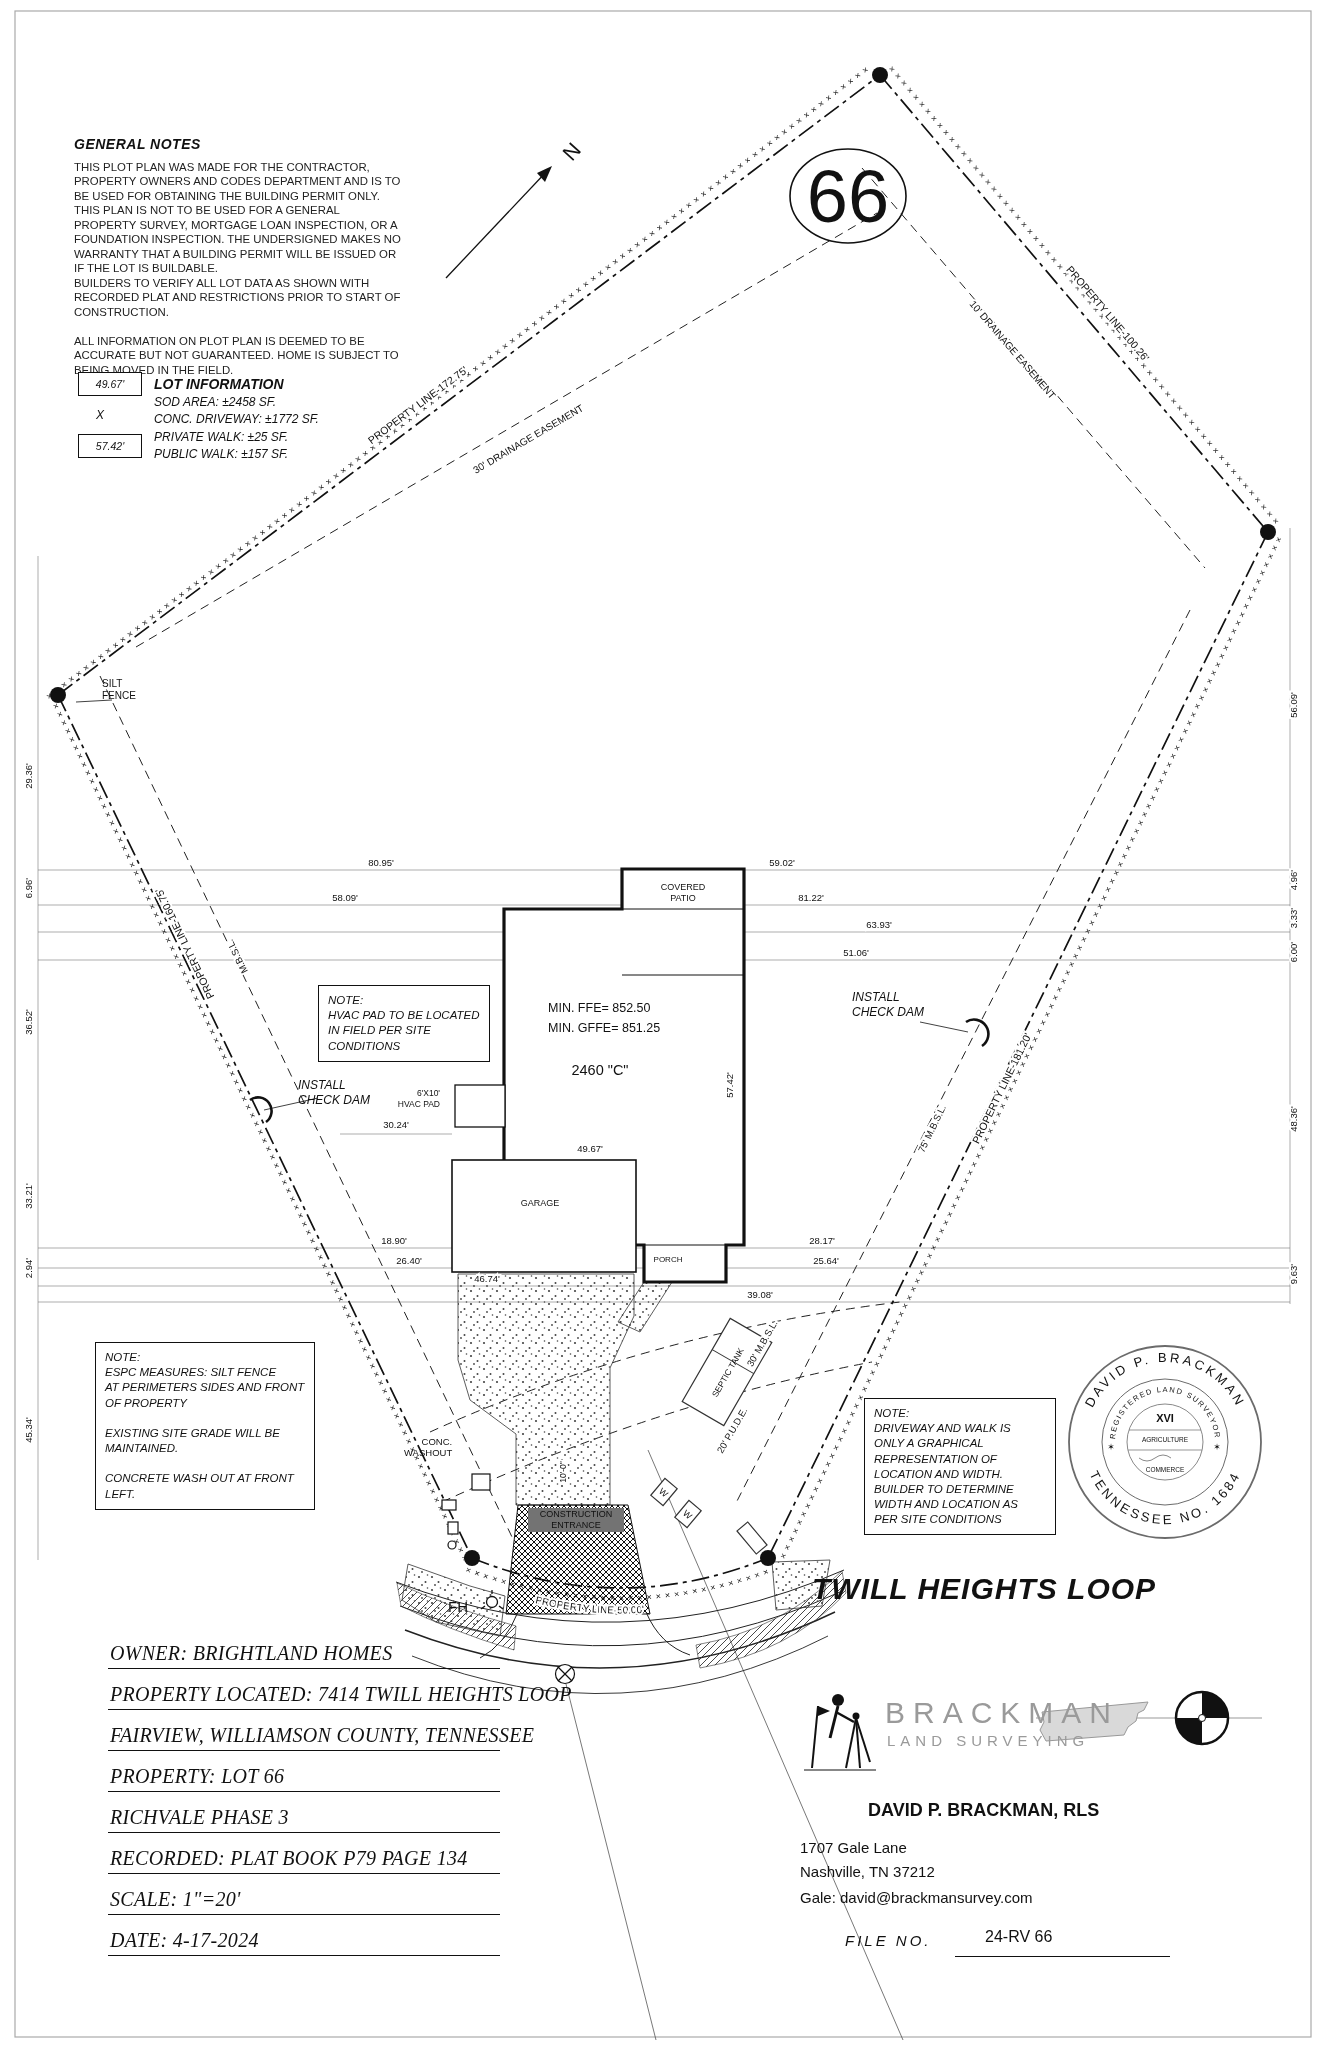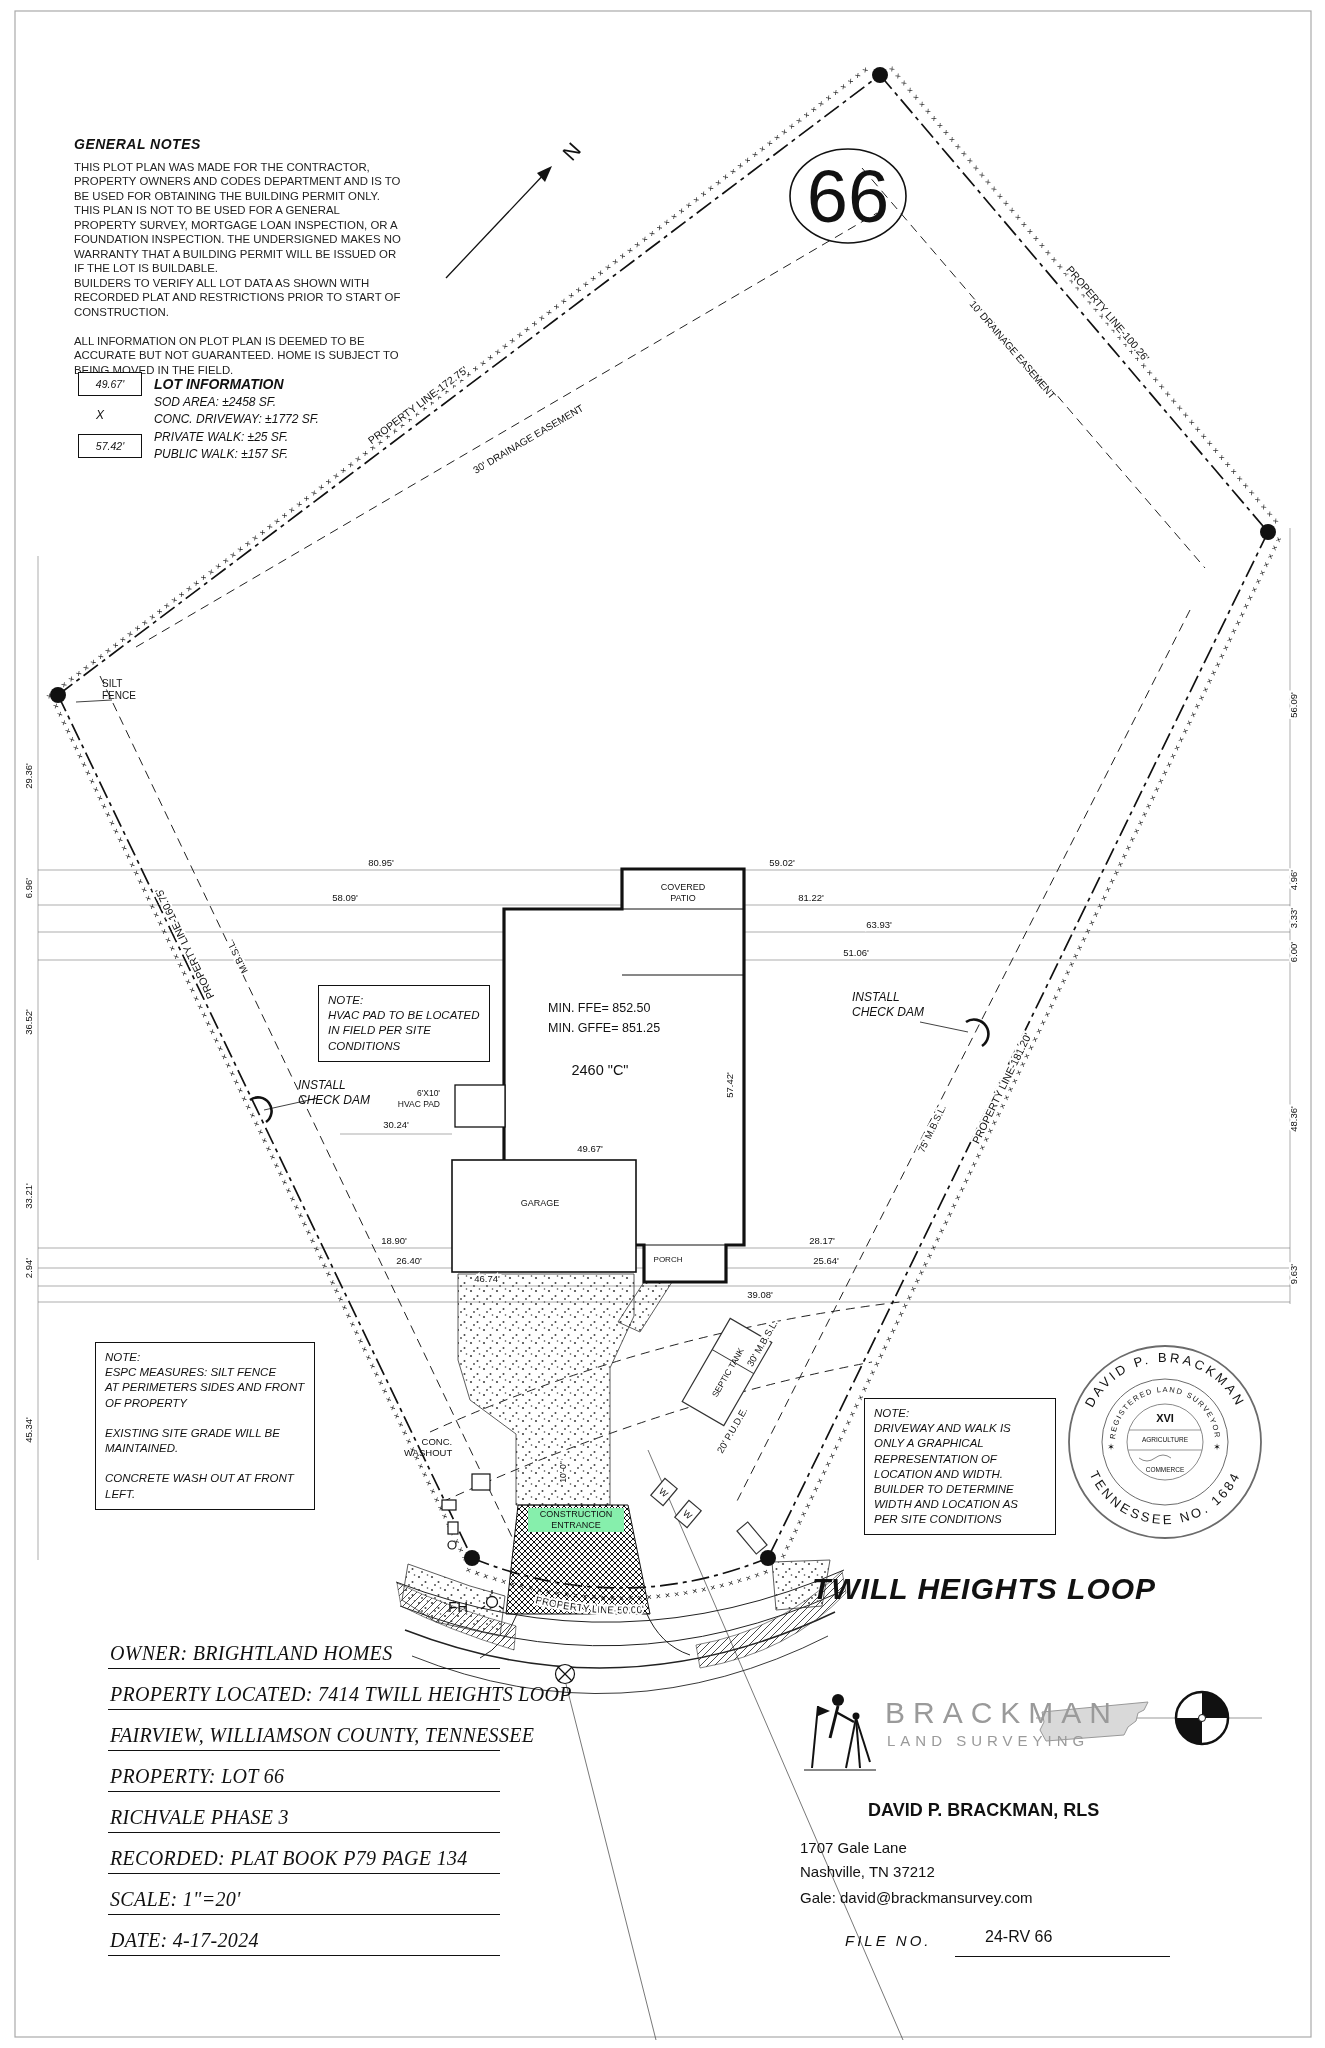--- a/index.html
+++ b/index.html
@@ -366,21 +366,21 @@
 ONLY A GRAPHICAL
 REPRESENTATION OF
 LOCATION AND WIDTH.
 BUILDER TO DETERMINE
 WIDTH AND LOCATION AS
 PER SITE CONDITIONS</div>
 
 <div class="abs tiny-lbl pre" style="left:404px; top:1436px; font-size:9.5px; text-align:right;">CONC.
 WASHOUT</div>
 
-<div class="abs tiny-lbl pre" style="left:528px; top:1508px; width:96px; background:#86efac; padding:1px;">CONSTRUCTION
+<div class="abs tiny-lbl pre" style="left:528px; top:1508px; width:96px; background:#737373; padding:1px;">CONSTRUCTION
 ENTRANCE</div>
 
 <div class="abs street-name" style="left:812px; top:1572px;">TWILL HEIGHTS LOOP</div>
 
 <div class="abs" style="left:108px; top:1642px;">
   <div class="owner-line">OWNER:  BRIGHTLAND HOMES</div>
   <div class="owner-line">PROPERTY LOCATED:   7414 TWILL HEIGHTS LOOP</div>
   <div class="owner-line">FAIRVIEW, WILLIAMSON COUNTY, TENNESSEE</div>
   <div class="owner-line">PROPERTY:   LOT 66</div>
   <div class="owner-line">RICHVALE PHASE 3</div>

